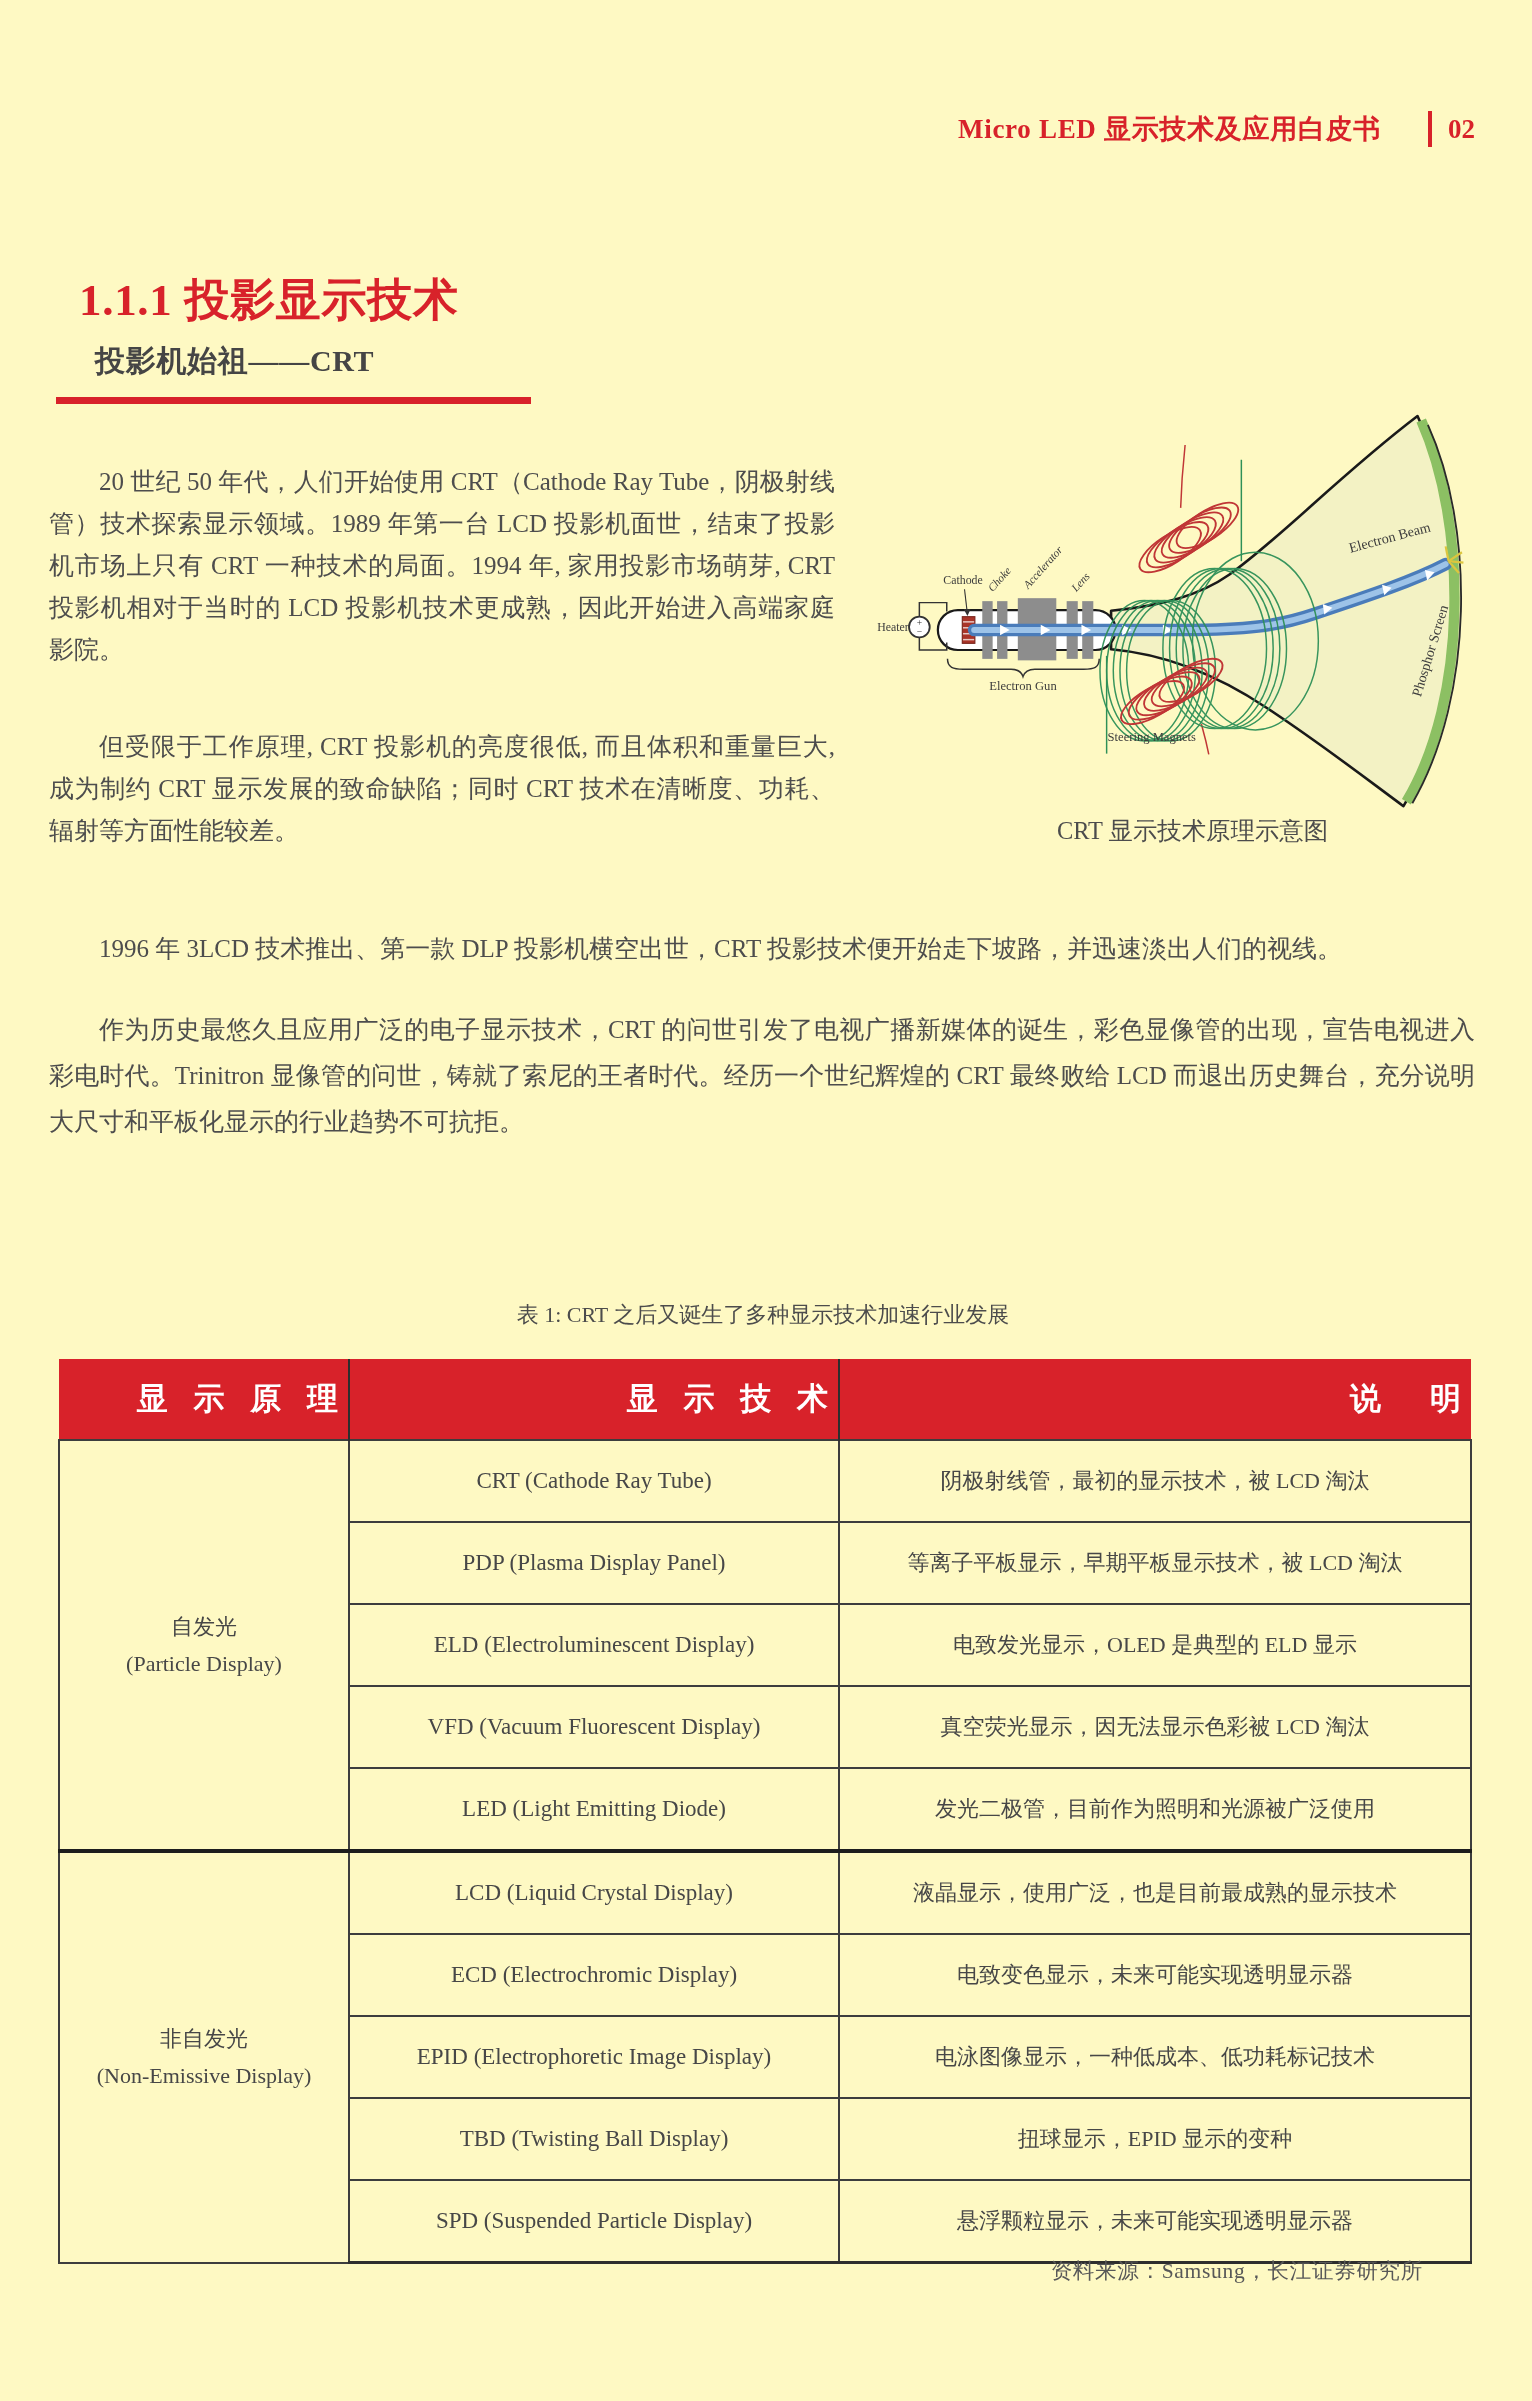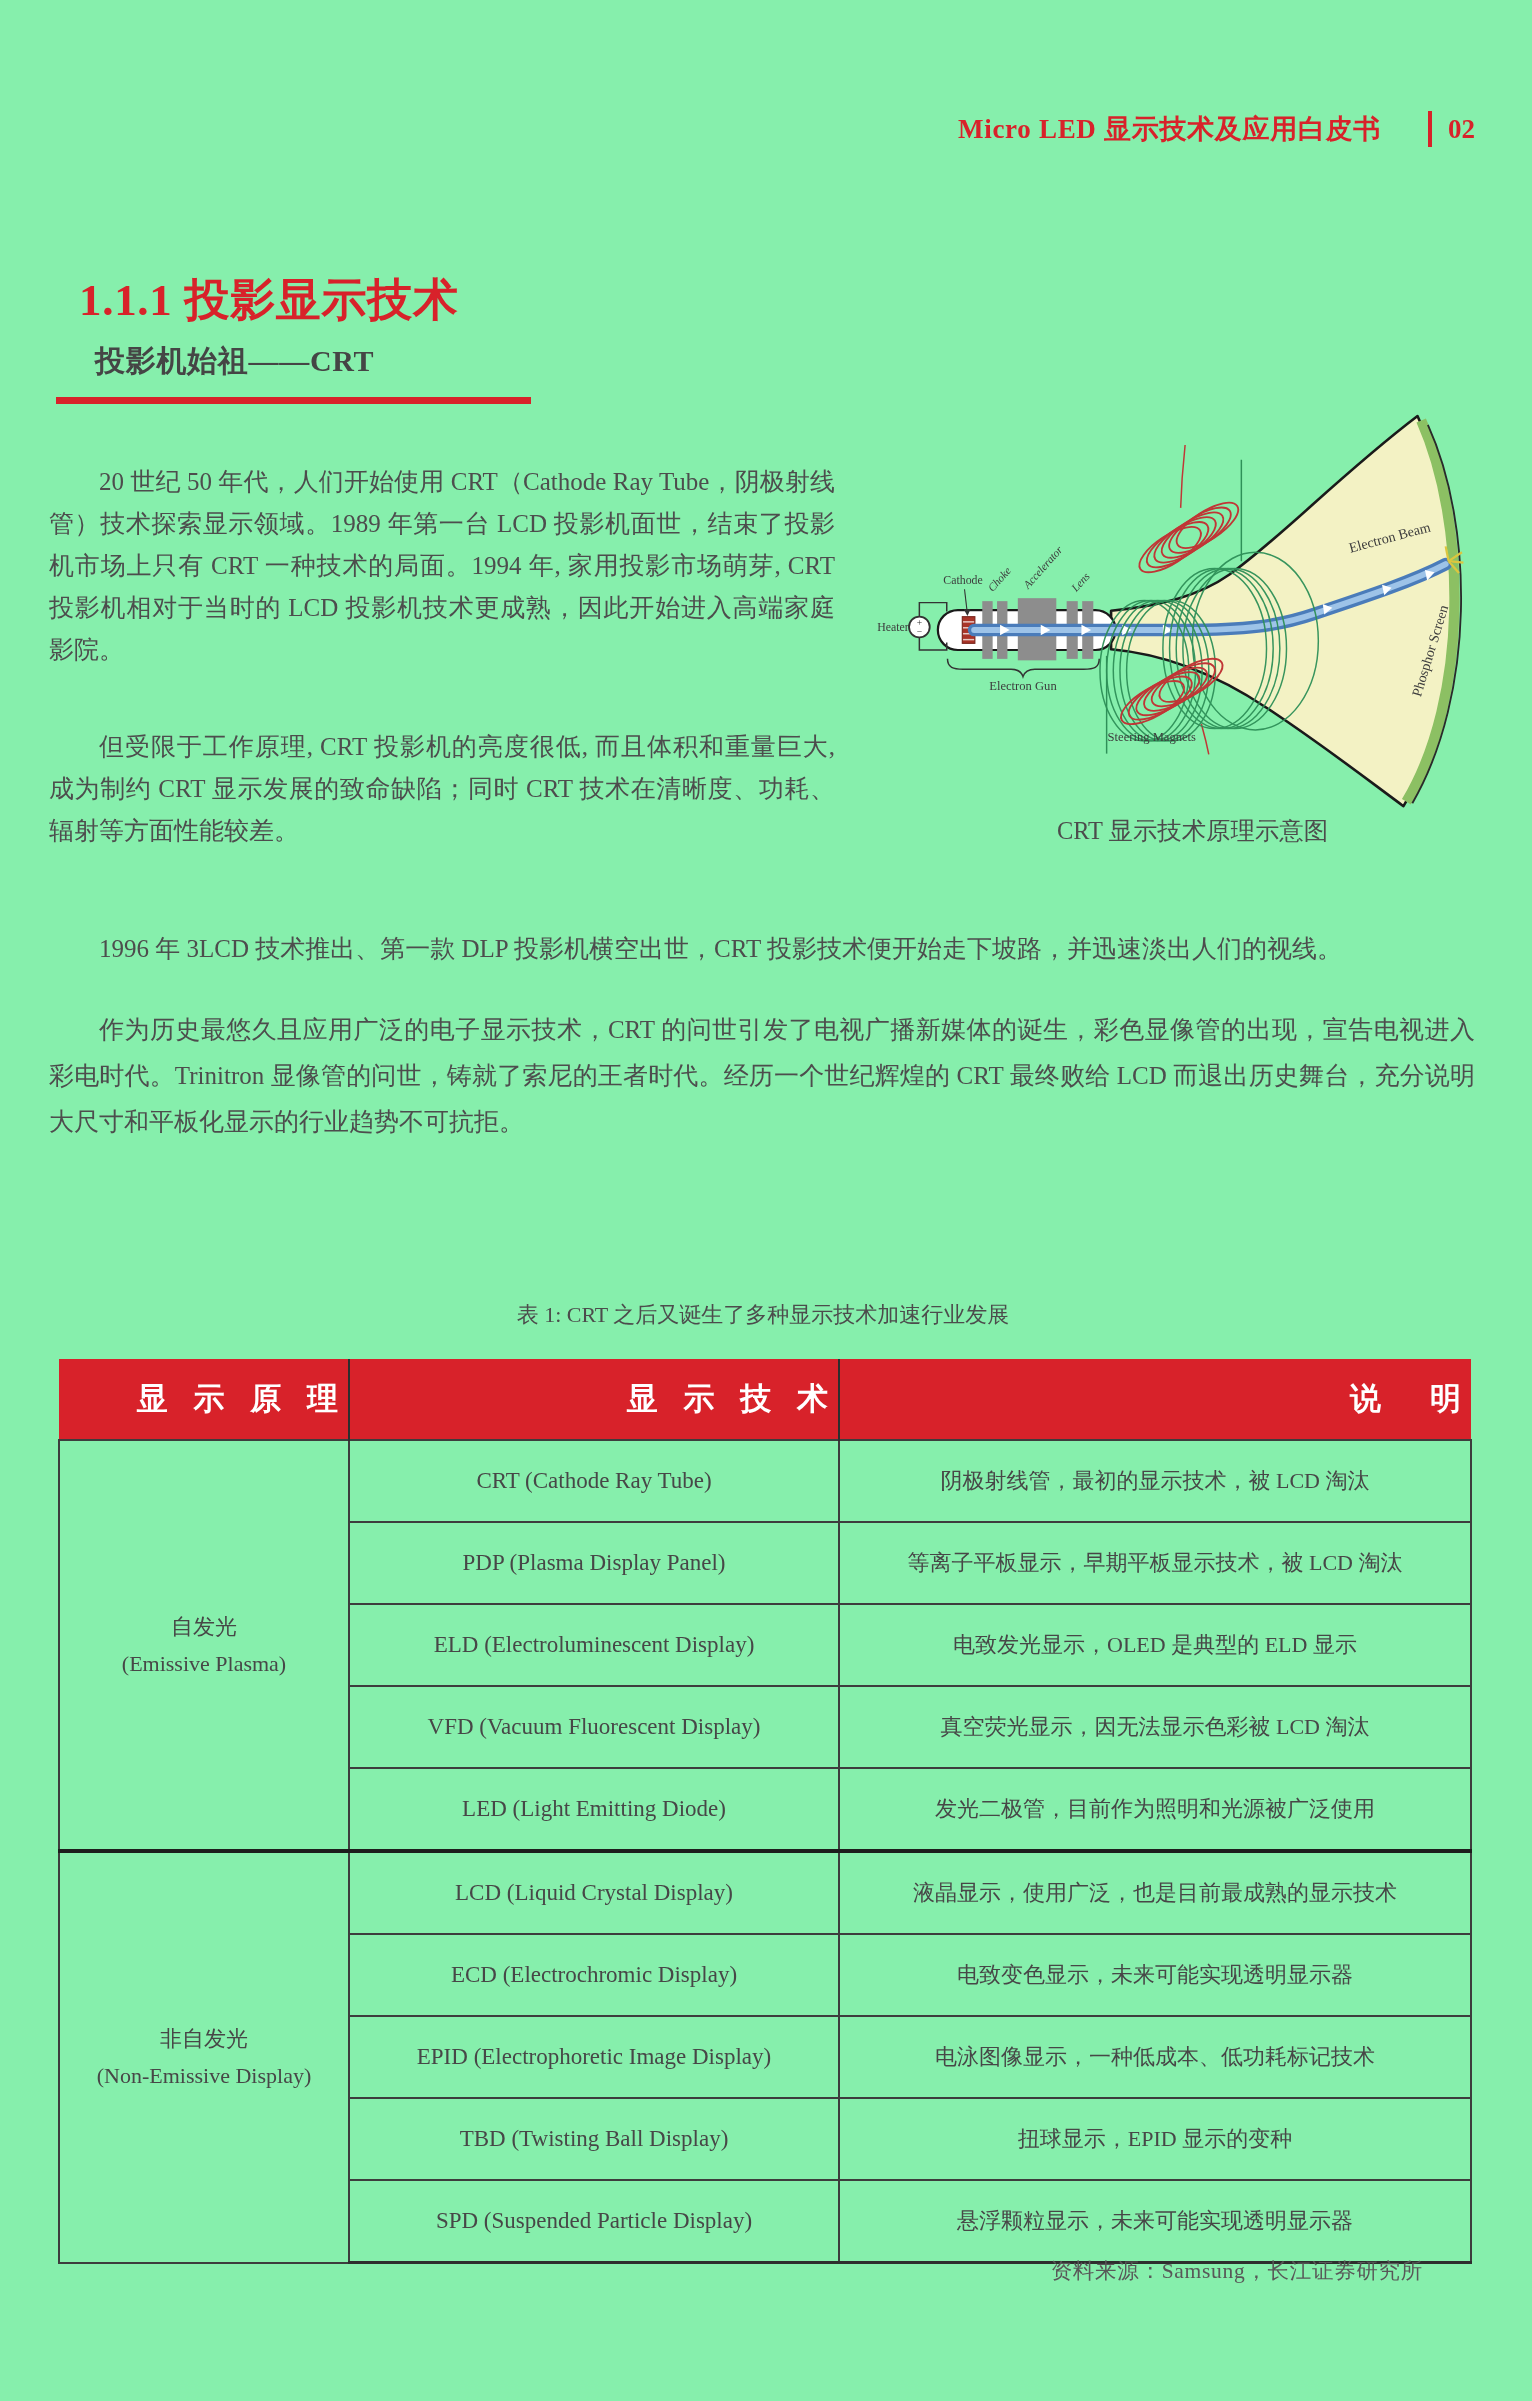--- a/index.html
+++ b/index.html
@@ -1,19 +1,19 @@
 <!DOCTYPE html>
 <html style="font-size:12px"><head>
 <meta charset="utf-8">
 <style>
   html,body{margin:0;padding:0;background:#ffffff;}
   .page{
     position:relative;
     width:1533px;height:2401px;
-    background:#86efac;
+    background:#fef9c3;
     font-family:"Liberation Serif","DejaVu Serif",serif;
     overflow:hidden;
   }
   
   .doc-header{
     position:absolute;top:111px;right:58px;
     display:flex;align-items:center;
     color:var(--accent);
   }
   .doc-header-title{font-size:27px;font-weight:bold;letter-spacing:0.7px;}
@@ -223,21 +223,21 @@
       <tr>
         <th>显 示 原 理</th>
         <th>显 示 技 术</th>
         <th>说　明</th>
       </tr>
     </thead>
     <tbody>
       <tr>
         <td class="col-group" rowspan="5">
           <div>自发光</div>
-          <div>(Emissive Plasma)</div>
+          <div>(Particle Display)</div>
         </td>
         <td class="col-tech">CRT (Cathode Ray Tube)</td>
         <td class="col-desc">阴极射线管，最初的显示技术，被 LCD 淘汰</td>
       </tr>
       <tr>
         <td class="col-tech">PDP (Plasma Display Panel)</td>
         <td class="col-desc">等离子平板显示，早期平板显示技术，被 LCD 淘汰</td>
       </tr>
       <tr>
         <td class="col-tech">ELD (Electroluminescent Display)</td>

